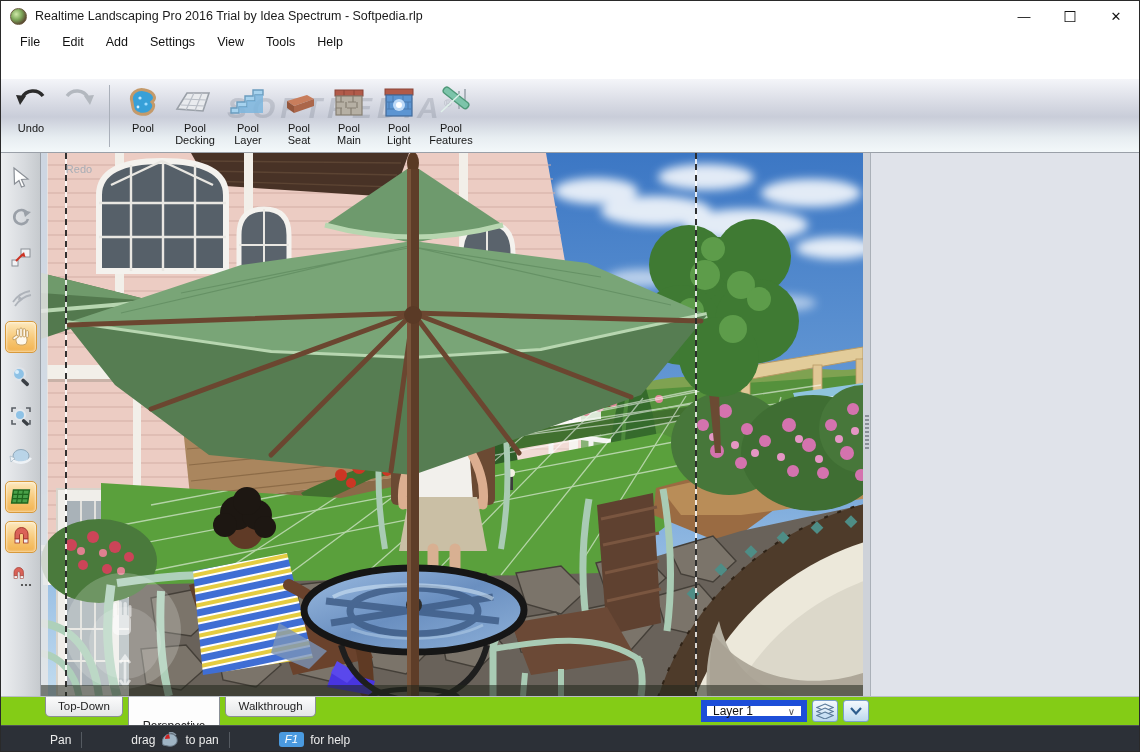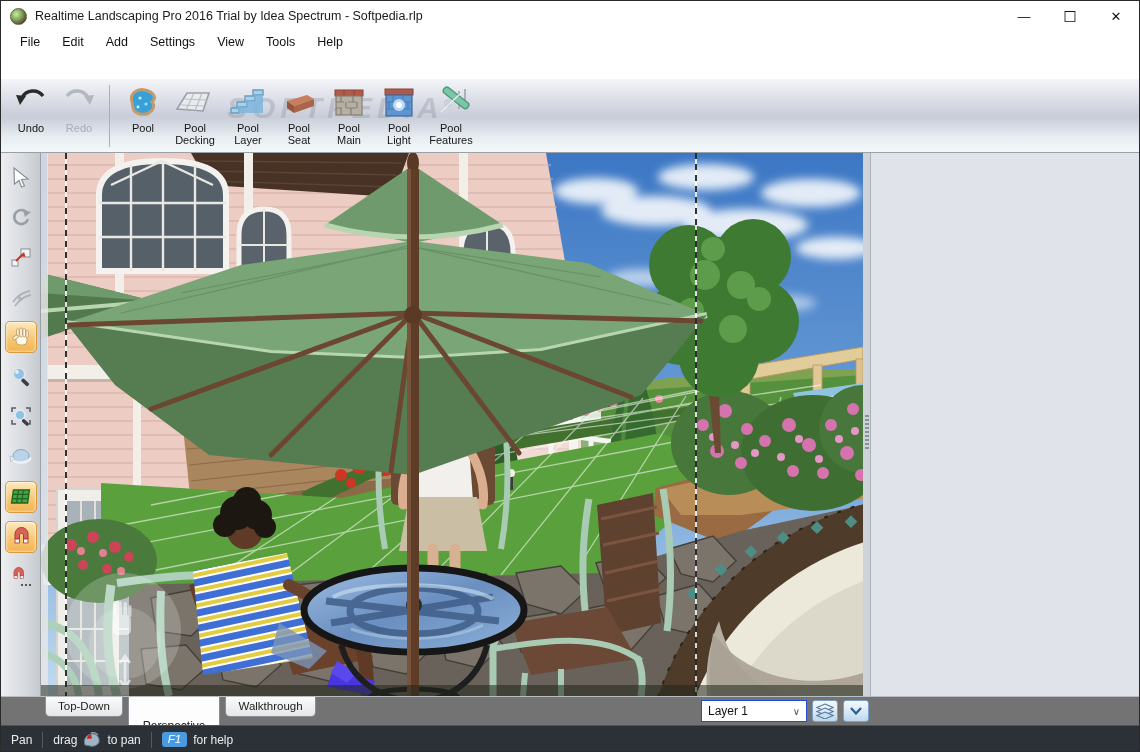--- a/index.html
+++ b/index.html
@@ -33,58 +33,58 @@
   .toolbar { position:absolute; left:0; top:78px; width:100%; height:74px;
     background:linear-gradient(180deg,#f4f5f9 0%, #d4d7e1 38%, #c9cdd9 52%, #e7edf1 80%, #f3f8fa 100%);
     border-bottom:1px solid #9aa0a8; display:flex; align-items:flex-start; padding:4px 0 0 6px; }
   .watermark { position:absolute; left:226px; top:12px; font-size:30px; font-weight:bold; font-style:italic;
     letter-spacing:5px; color:rgba(130,136,150,0.30); z-index:0; user-select:none; }
   .watermark sup { font-size:11px; letter-spacing:0; }
   .tbtn { position:relative; z-index:1; display:flex; flex-direction:column; align-items:center;
     min-width:44px; padding:1px 5px; }
   .tbtn .ticon { height:38px; display:flex; align-items:center; justify-content:center; }
   .tbtn .tlabel { font-size:11px; color:#161616; line-height:12px; text-align:center; }
-  .tbtn.disabled .tlabel { color:#a8adb5; }
+  .tbtn.disabled .tlabel { color:#a8adb5;margin-top:41px; }
   .tb-sep { width:1px; height:62px; background:#aab0ba; margin:2px 8px 0 6px; position:relative; z-index:1; }
 
   
   .main { position:absolute; left:0; top:152px; width:100%; height:543px; }
   .side-toolbar { position:absolute; left:0; top:0; width:40px; height:100%;
     background:linear-gradient(90deg,#eceef0 0%, #d7dade 60%, #c6cace 100%);
     border-right:1px solid #9aa0a8; display:flex; flex-direction:column; align-items:center; padding-top:8px; }
   .stool { width:32px; height:32px; margin-bottom:8px; display:flex; align-items:center; justify-content:center;
     border-radius:5px; border:1px solid transparent; }
   .stool.active { background:linear-gradient(180deg,#fde9bd 0%, #f7c877 55%, #f2b24f 100%);
     border:1px solid #d89a3c; box-shadow:inset 0 0 3px #fff; }
   .canvas-wrap { position:absolute; left:40px; top:0; width:822px; height:543px; background:#000; overflow:hidden; }
   .canvas-wrap svg { display:block; }
   .splitter { position:absolute; left:862px; top:0; width:8px; height:100%; background:#ced2d9; border-right:1px solid #aab0b8; }
   .splitter .grip { position:absolute; left:2px; top:262px; width:4px; height:34px;
     background:repeating-linear-gradient(180deg,#8a9098 0 2px, transparent 2px 4px); }
   .right-panel { position:absolute; left:870px; top:0; width:270px; height:100%; background:#e0e3ea; }
 
   
-  .bottombar { position:absolute; left:0; top:695px; width:100%; height:39px; background:#737373;
+  .bottombar { position:absolute; left:0; top:695px; width:100%; height:39px; background:#84cc16;
     border-top:1px solid #b9bec4; }
   .vtabs { position:absolute; left:44px; top:0; display:flex; align-items:flex-start; }
   .vtab { font-size:11.5px; color:#222; background:linear-gradient(180deg,#fbfbfb 0%, #e4e6e8 100%);
     border:1px solid #8a8f96; border-top:none; border-radius:0 0 5px 5px; padding:3px 12px 4px 12px; margin-right:5px; }
   .vtab.active { background:#fdfdfd; padding:22px 14px 6px 14px; font-size:12px; }
   .layerbar { position:absolute; left:700px; top:3px; display:flex; align-items:center; }
-  .layer-select { width:106px; height:22px; background:#fff; border:1px solid #1d4ed8; font-size:12px; color:#111;
+  .layer-select { width:106px; height:22px; background:#fff; border:6px solid #1d4ed8; font-size:12px; color:#111;
     display:flex; align-items:center; padding:0 6px; }
   .layer-select .lv { flex:1; }
   .sqbtn { width:26px; height:22px; margin-left:5px; border:1px solid #7aa0c8; border-radius:3px;
     background:linear-gradient(180deg,#f4f9fd 0%, #d7e8f6 55%, #bcd8ee 100%);
     display:flex; align-items:center; justify-content:center; }
 
   
   .statusbar { position:absolute; left:0; top:724px; width:100%; height:28px; background:#2c3037;
     border-top:1px solid #4d5158; display:flex; align-items:center; color:#ececec; font-size:12px; }
-  .sb-item { padding:0 10px; display:flex; align-items:center; gap:6px; }
+  .sb-item { padding:0 10px; display:flex; align-items:center; gap:6px;margin-left:39px; }
   .sb-sep { width:1px; height:16px; background:#555a61; }
   .f1-badge { background:#4a9ae0; color:#fff; border-radius:3px; padding:1px 6px 2px 6px; font-size:11.5px;font-style:italic; }
 </style>
 </head>
 <body>
 
 <div class="window">
 
   <div class="titlebar">
     <div class="app-icon"></div>

